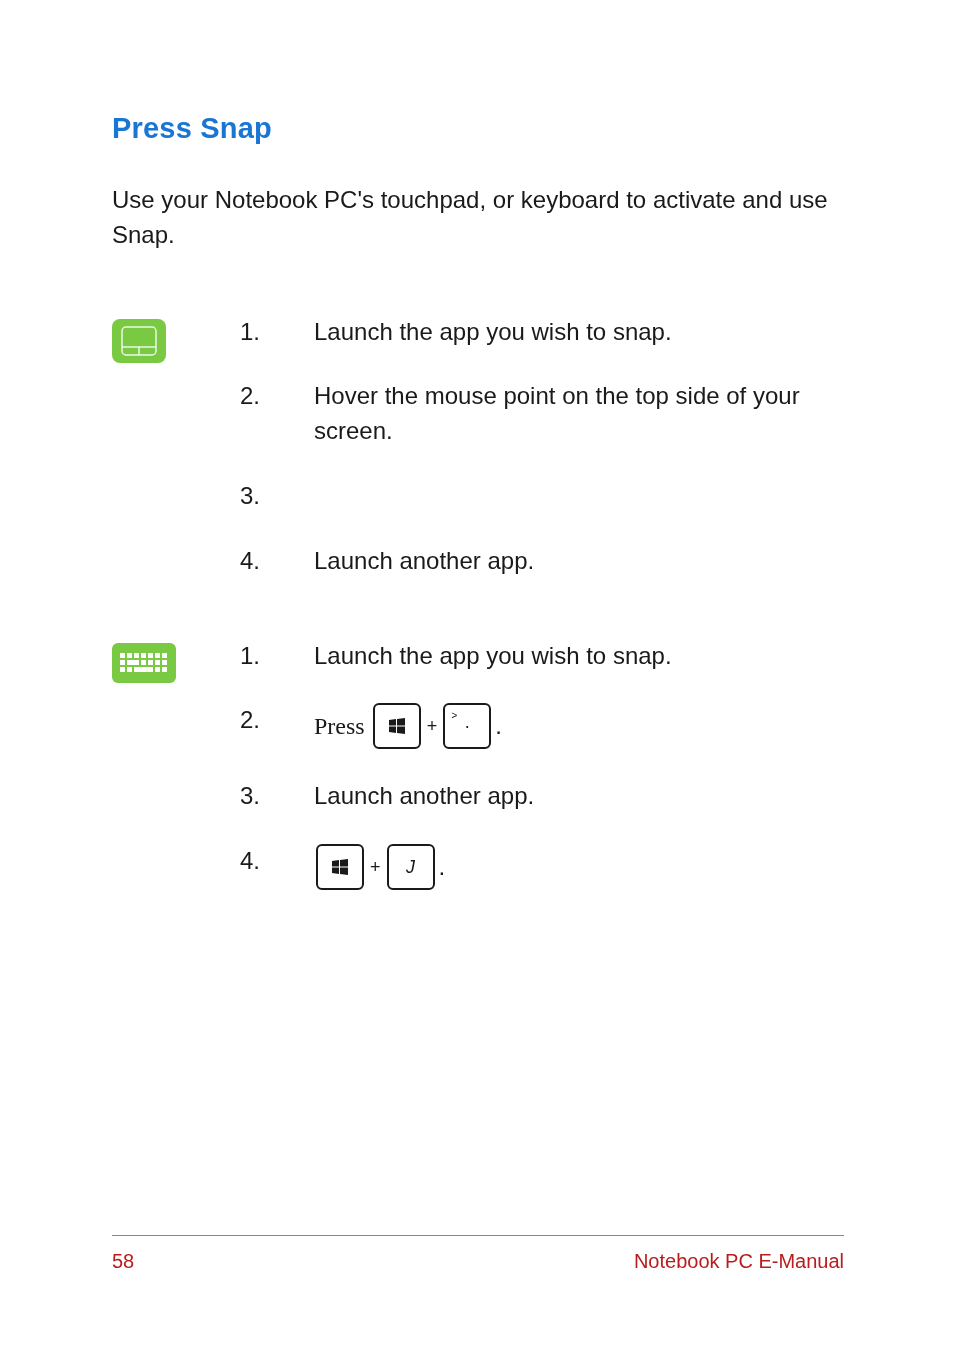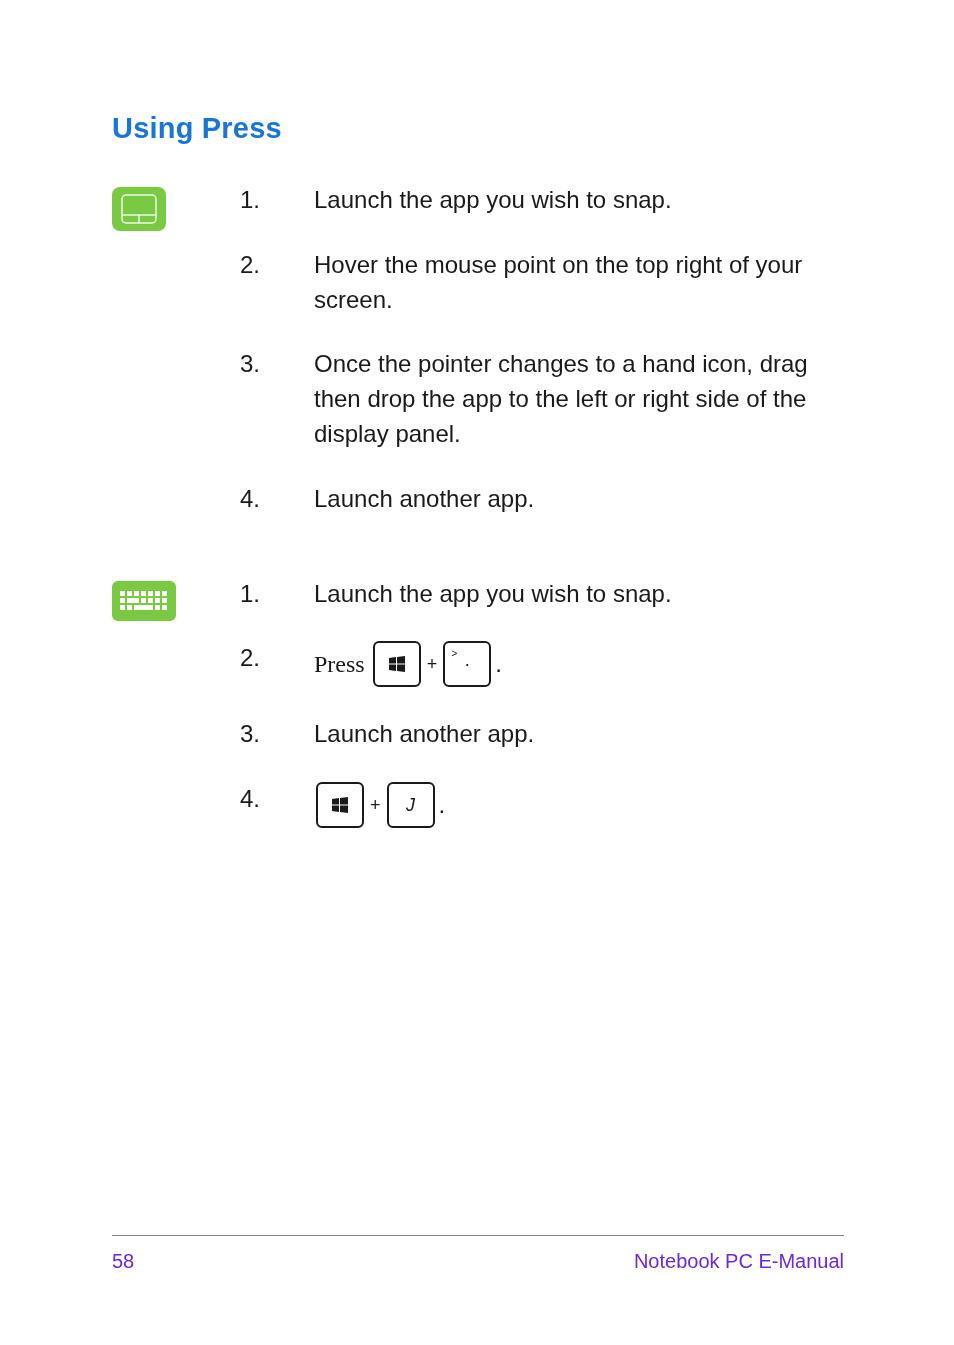--- a/index.html
+++ b/index.html
@@ -22,51 +22,51 @@
     min-width: 48px; height: 46px; padding: 0 8px;
     position: relative; margin: 0 2px;
   }
   .keycap svg { display: block; }
   .keycap .sup { position: absolute; top: 4px; left: 6px; font-size: 10px; font-style: italic; }
   .keycap .center-dot { font-size: 18px; }
   .keycap .letter { font-style: italic; font-weight: 500; font-size: 18px; }
   .plus { display:inline-block; margin: 0 4px; font-size: 18px; }
   .period { display:inline-block; margin-left:2px; }
   .touchpad-icon-svg, .keyboard-icon-svg { display:block; }
-  .footer { position: absolute; bottom: 72px; left: 112px; right: 110px; border-top: 1px solid #888; padding-top: 14px; display: flex; justify-content: space-between; font-size: 20px; color: #6d28d9; }
+  .footer { position: absolute; bottom: 72px; left: 112px; right: 110px; border-top: 1px solid #888; padding-top: 14px; display: flex; justify-content: space-between; font-size: 20px; color: #b91c1c; }
 </style>
 </head>
 <body>
 
 <div class="page">
 
-  <h2 class="section-title">Using Press</h2>
+  <h2 class="section-title">Press Snap</h2>
 
+  <p class="intro">Use your Notebook PC's touchpad, or keyboard to activate and use Snap.</p>
 
   <div class="method-block">
     <div class="method-icon">
       <svg class="touchpad-icon-svg" width="54" height="44" viewBox="0 0 54 44">
         <rect x="0" y="0" width="54" height="44" rx="8" fill="#7ac943"></rect>
         <rect x="10" y="8" width="34" height="28" rx="4" fill="none" stroke="#ffffff" stroke-width="1.5" opacity="0.85"></rect>
         <line x1="27" y1="28" x2="27" y2="36" stroke="#ffffff" stroke-width="1.5" opacity="0.85"></line>
         <line x1="10" y1="28" x2="44" y2="28" stroke="#ffffff" stroke-width="1.5" opacity="0.85"></line>
       </svg>
     </div>
     <ol class="steps">
       <li>
         <span class="num">1.</span>
         <span class="step-body">Launch the app you wish to snap.</span>
       </li>
       <li>
         <span class="num">2.</span>
-        <span class="step-body">Hover the mouse point on the top right of your screen.</span>
+        <span class="step-body">Hover the mouse point on the top side of your screen.</span>
       </li>
       <li>
         <span class="num">3.</span>
-        <span class="step-body">Once the pointer changes to a hand icon, drag then drop the app to the left or right side of the display panel.</span>
       </li>
       <li>
         <span class="num">4.</span>
         <span class="step-body">Launch another app.</span>
       </li>
     </ol>
   </div>
 
   <div class="method-block">
     <div class="method-icon">

